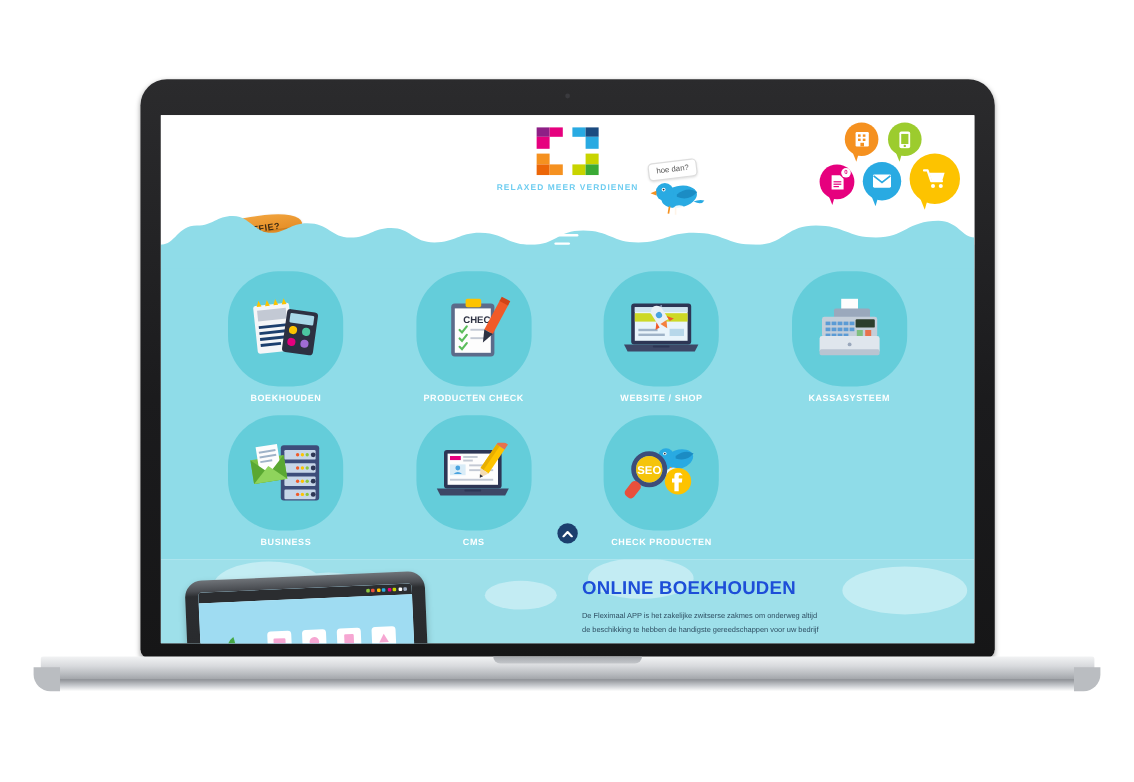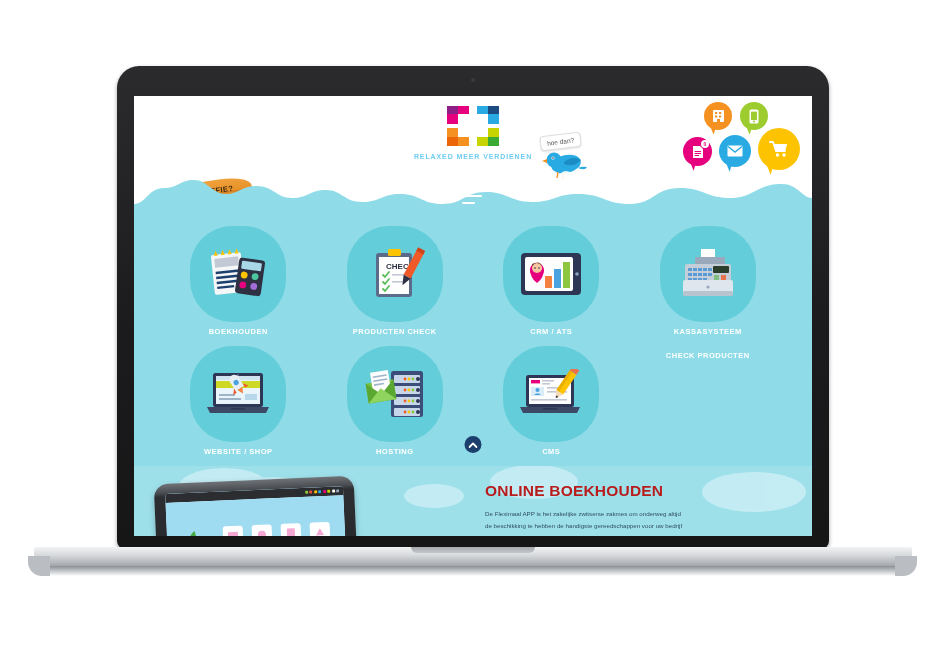--- a/index.html
+++ b/index.html
@@ -145,21 +145,21 @@
     display:flex;align-items:center;justify-content:center;z-index:6;cursor:pointer;
   }
 
   
   .lower{position:relative;background:#9ee0ea;height:92px;overflow:hidden;}
   .lower-clouds{position:absolute;left:0;top:0;width:100%;height:60px;}
   .lower-inner{position:relative;display:flex;height:100%;}
   .device-col{position:relative;width:50%;}
   .copy-col{position:relative;width:50%;padding:16px 30px 0 12px;box-sizing:border-box;}
   .h-online{
-    color:#b91c1c;font-size:15.5px;font-weight:bold;letter-spacing:.2px;margin:0 0 8px 0;
+    color:#1d4ed8;font-size:15.5px;font-weight:bold;letter-spacing:.2px;margin:0 0 8px 0;
   }
   .body-copy{font-size:6.2px;line-height:1.9;color:#2f4f63;margin:0;}
 
   
   .device{
     position:absolute;left:22px;top:14px;width:200px;height:110px;
     background:linear-gradient(180deg,#6f7378 0%,#4a4d52 8%,#2c2e31 12%,#232528 100%);
     border-radius:14px;
     transform:rotate(-2.5deg);
     box-shadow:0 3px 6px rgba(0,0,0,.25);
@@ -337,38 +337,44 @@
                     <g transform="rotate(28 45 28)">
                       <rect x="41" y="4" width="8" height="28" fill="#f05a28"></rect>
                       <path d="M41 32 h8 l-4 10 Z" fill="#2d3142"></path>
                       <rect x="41" y="1" width="8" height="4" fill="#d14418"></rect>
                     </g>
                   </svg>
                 </div>
                 <div class="tile-label">PRODUCTEN CHECK</div>
               </div>
 
-              <div class="tile">
-                <div class="tile-ico">
-                  <svg width="64" height="50" viewBox="0 0 64 50">
-                    <rect x="2" y="4" width="60" height="42" rx="4" fill="#2d3655"></rect>
-                    <rect x="6" y="8" width="48" height="34" rx="2" fill="#fdfdfd"></rect>
-                    <circle cx="58" cy="25" r="1.8" fill="#8fa0c0"></circle>
-                    <rect x="26" y="27" width="7" height="12" fill="#f4813f"></rect>
-                    <rect x="35" y="20" width="7" height="19" fill="#4aa3df"></rect>
-                    <rect x="44" y="13" width="7" height="26" fill="#8dc63f"></rect>
-                    <path d="M18 14 a7 7 0 1 1 -0.1 0 Z" fill="#e6007e"></path>
-                    <path d="M11 20 q0 9 7 14 q7 -5 7 -14 Z" fill="#e6007e"></path>
-                    <circle cx="18" cy="19" r="5" fill="#f6c6a0"></circle>
-                    <path d="M13 17 q5 -6 10 0 q-2 -6 -10 -2 Z" fill="#6d4324"></path>
-                    <circle cx="16" cy="19" r="0.8" fill="#2d3142"></circle>
-                    <circle cx="20" cy="19" r="0.8" fill="#2d3142"></circle>
-                  </svg>
-                </div>
-                <div class="tile-label">CRM / ATS</div>
+
+              <div class="tile">
+                <div class="tile-ico">
+                  <svg width="66" height="50" viewBox="0 0 66 50">
+                    <rect x="8" y="4" width="50" height="34" rx="2.5" fill="#2d3655"></rect>
+                    <rect x="11" y="7" width="44" height="28" fill="#e9f4fb"></rect>
+                    <rect x="11" y="7" width="44" height="4" fill="#cfe4f0"></rect>
+                    <circle cx="33" cy="6" r="0.8" fill="#8fa0c0"></circle>
+                    <rect x="11" y="12" width="44" height="7" fill="#c8d400" opacity=".85"></rect>
+                    <rect x="14" y="25" width="16" height="2" fill="#9fb3c8"></rect>
+                    <rect x="14" y="29" width="22" height="2" fill="#9fb3c8"></rect>
+                    <rect x="40" y="25" width="12" height="6" fill="#b7d7ea"></rect>
+                    <g transform="rotate(-32 34 20)">
+                      <path d="M30 8 q5 -7 10 0 v12 h-10 Z" fill="#e9f0f5"></path>
+                      <circle cx="35" cy="13" r="2.6" fill="#4aa3df"></circle>
+                      <path d="M30 17 l-4 5 h4 Z" fill="#f05a28"></path>
+                      <path d="M40 17 l4 5 h-4 Z" fill="#f05a28"></path>
+                      <path d="M32 20 h6 l-3 6 Z" fill="#f4813f"></path>
+                    </g>
+                    <path d="M2 38 h62 l-3 6 h-56 Z" fill="#3d4766"></path>
+                    <rect x="26" y="39" width="14" height="1.6" rx="0.8" fill="#2d3655"></rect>
+                  </svg>
+                </div>
+                <div class="tile-label">WEBSITE / SHOP</div>
               </div>
 
               <div class="tile">
                 <div class="tile-ico">
                   <svg width="62" height="54" viewBox="0 0 62 54">
                     <rect x="24" y="2" width="14" height="10" fill="#fdfdfd"></rect>
                     <rect x="18" y="10" width="30" height="8" rx="1.5" fill="#9aa8bc"></rect>
                     <rect x="8" y="17" width="46" height="17" rx="2" fill="#c4ced9"></rect>
                     <rect x="36" y="19" width="16" height="7" rx="1" fill="#2c3e2c"></rect>
                     <g fill="#5b9bd5">
@@ -392,45 +398,20 @@
                     <rect x="6" y="33" width="50" height="14" rx="2" fill="#dfe6ed"></rect>
                     <rect x="6" y="44" width="50" height="5" rx="1.5" fill="#b9c4d1"></rect>
                     <circle cx="31" cy="40" r="1.6" fill="#9aa8bc"></circle>
                   </svg>
                 </div>
                 <div class="tile-label">KASSASYSTEEM</div>
               </div>
 
               <div class="tile">
                 <div class="tile-ico">
-                  <svg width="66" height="50" viewBox="0 0 66 50">
-                    <rect x="8" y="4" width="50" height="34" rx="2.5" fill="#2d3655"></rect>
-                    <rect x="11" y="7" width="44" height="28" fill="#e9f4fb"></rect>
-                    <rect x="11" y="7" width="44" height="4" fill="#cfe4f0"></rect>
-                    <circle cx="33" cy="6" r="0.8" fill="#8fa0c0"></circle>
-                    <rect x="11" y="12" width="44" height="7" fill="#c8d400" opacity=".85"></rect>
-                    <rect x="14" y="25" width="16" height="2" fill="#9fb3c8"></rect>
-                    <rect x="14" y="29" width="22" height="2" fill="#9fb3c8"></rect>
-                    <rect x="40" y="25" width="12" height="6" fill="#b7d7ea"></rect>
-                    <g transform="rotate(-32 34 20)">
-                      <path d="M30 8 q5 -7 10 0 v12 h-10 Z" fill="#e9f0f5"></path>
-                      <circle cx="35" cy="13" r="2.6" fill="#4aa3df"></circle>
-                      <path d="M30 17 l-4 5 h4 Z" fill="#f05a28"></path>
-                      <path d="M40 17 l4 5 h-4 Z" fill="#f05a28"></path>
-                      <path d="M32 20 h6 l-3 6 Z" fill="#f4813f"></path>
-                    </g>
-                    <path d="M2 38 h62 l-3 6 h-56 Z" fill="#3d4766"></path>
-                    <rect x="26" y="39" width="14" height="1.6" rx="0.8" fill="#2d3655"></rect>
-                  </svg>
-                </div>
-                <div class="tile-label">WEBSITE / SHOP</div>
-              </div>
-
-              <div class="tile">
-                <div class="tile-ico">
                   <svg width="64" height="54" viewBox="0 0 64 54">
                     <rect x="28" y="4" width="32" height="46" rx="2.5" fill="#3d4d7a"></rect>
                     <g>
                       <rect x="31" y="8" width="26" height="8" rx="1" fill="#c7d6e8"></rect>
                       <rect x="31" y="19" width="26" height="8" rx="1" fill="#c7d6e8"></rect>
                       <rect x="31" y="30" width="26" height="8" rx="1" fill="#c7d6e8"></rect>
                       <rect x="31" y="41" width="26" height="8" rx="1" fill="#c7d6e8"></rect>
                     </g>
                     <g>
                       <circle cx="42" cy="12" r="1.4" fill="#f05a28"></circle>
@@ -454,21 +435,21 @@
                       <path d="M4 14 h28 v20 h-28 Z" fill="#7ac143"></path>
                       <rect x="10" y="4" width="18" height="22" fill="#fdfdfd"></rect>
                       <rect x="12" y="8" width="14" height="1.6" fill="#9fb3c8"></rect>
                       <rect x="12" y="12" width="14" height="1.6" fill="#9fb3c8"></rect>
                       <rect x="12" y="16" width="10" height="1.6" fill="#9fb3c8"></rect>
                       <path d="M4 14 L18 27 L32 14 L32 34 L4 34 Z" fill="#5aa832"></path>
                       <path d="M4 34 L18 21 L32 34 Z" fill="#8fd45c"></path>
                     </g>
                   </svg>
                 </div>
-                <div class="tile-label">HOSTING</div>
+                <div class="tile-label">BUSINESS</div>
               </div>
 
               <div class="tile">
                 <div class="tile-ico">
                   <svg width="66" height="50" viewBox="0 0 66 50">
                     <rect x="8" y="6" width="48" height="32" rx="2.5" fill="#2d3655"></rect>
                     <rect x="11" y="9" width="42" height="26" fill="#fdfdfd"></rect>
                     <rect x="13" y="11" width="9" height="3.4" fill="#e6007e"></rect>
                     <rect x="24" y="11" width="12" height="1.6" fill="#c3c9d4"></rect>
                     <rect x="24" y="14" width="8" height="1.6" fill="#c3c9d4"></rect>
@@ -486,20 +467,38 @@
                       <rect x="40" y="-5" width="8" height="5" fill="#e8724c"></rect>
                     </g>
                     <path d="M2 38 h60 l-3 6 h-54 Z" fill="#3d4766"></path>
                     <rect x="25" y="39" width="14" height="1.6" rx="0.8" fill="#2d3655"></rect>
                   </svg>
                 </div>
                 <div class="tile-label">CMS</div>
               </div>
 
               <div class="tile">
+                <div class="tile-ico">
+                  <svg width="64" height="54" viewBox="0 0 64 54">
+                    <ellipse cx="46" cy="16" rx="13" ry="8" fill="#29aae2" transform="rotate(-18 46 16)"></ellipse>
+                    <circle cx="36" cy="13" r="6.5" fill="#29aae2"></circle>
+                    <path d="M30 12 l-5 2 l5 2 Z" fill="#f59120"></path>
+                    <circle cx="35" cy="11" r="1.4" fill="#fff"></circle>
+                      <circle cx="35" cy="11" r="0.7" fill="#16283c"></circle>
+                    <path d="M44 13 q8 -6 15 -2 q-6 7 -15 4 Z" fill="#1b8cc4"></path>
+                    <path d="M40 22 l-1 6 M45 23 l0 6" stroke="#f59120" stroke-width="1.4" fill="none"></path>
+                    <circle cx="42" cy="29" r="6.5" fill="#fff" opacity=".85"></circle>
+                    <circle cx="46" cy="34" r="11" fill="#fdc300"></circle>
+                    <path d="M48 27 h-2.6 q-2.4 0 -2.4 2.6 v2.2 h-2 v3.2 h2 v7.4 h3.6 v-7.4 h2.6 l0.4 -3.2 h-3 v-1.8 q0 -1 1 -1 h2.4 Z" fill="#fff"></path>
+                    <circle cx="22" cy="24" r="13" fill="none" stroke="#3d4d7a" stroke-width="4"></circle>
+                    <circle cx="22" cy="24" r="11" fill="#fdc300" opacity=".95"></circle>
+                    <text x="12" y="28" font-family="Liberation Sans, sans-serif" font-size="9.5" font-weight="bold" fill="#fff">SEO</text>
+                    <rect x="4" y="34" width="9" height="15" rx="3.5" fill="#e8503c" transform="rotate(38 9 41)"></rect>
+                  </svg>
+                </div>
                 <div class="tile-label">CHECK PRODUCTEN</div>
               </div>
 
             </div>
 
             <div class="scroll-btn">
               <svg width="9" height="6" viewBox="0 0 9 6">
                 <path d="M1 5 L4.5 1.4 L8 5" stroke="#fff" stroke-width="1.8" fill="none" stroke-linecap="round" stroke-linejoin="round"></path>
               </svg>
             </div>

